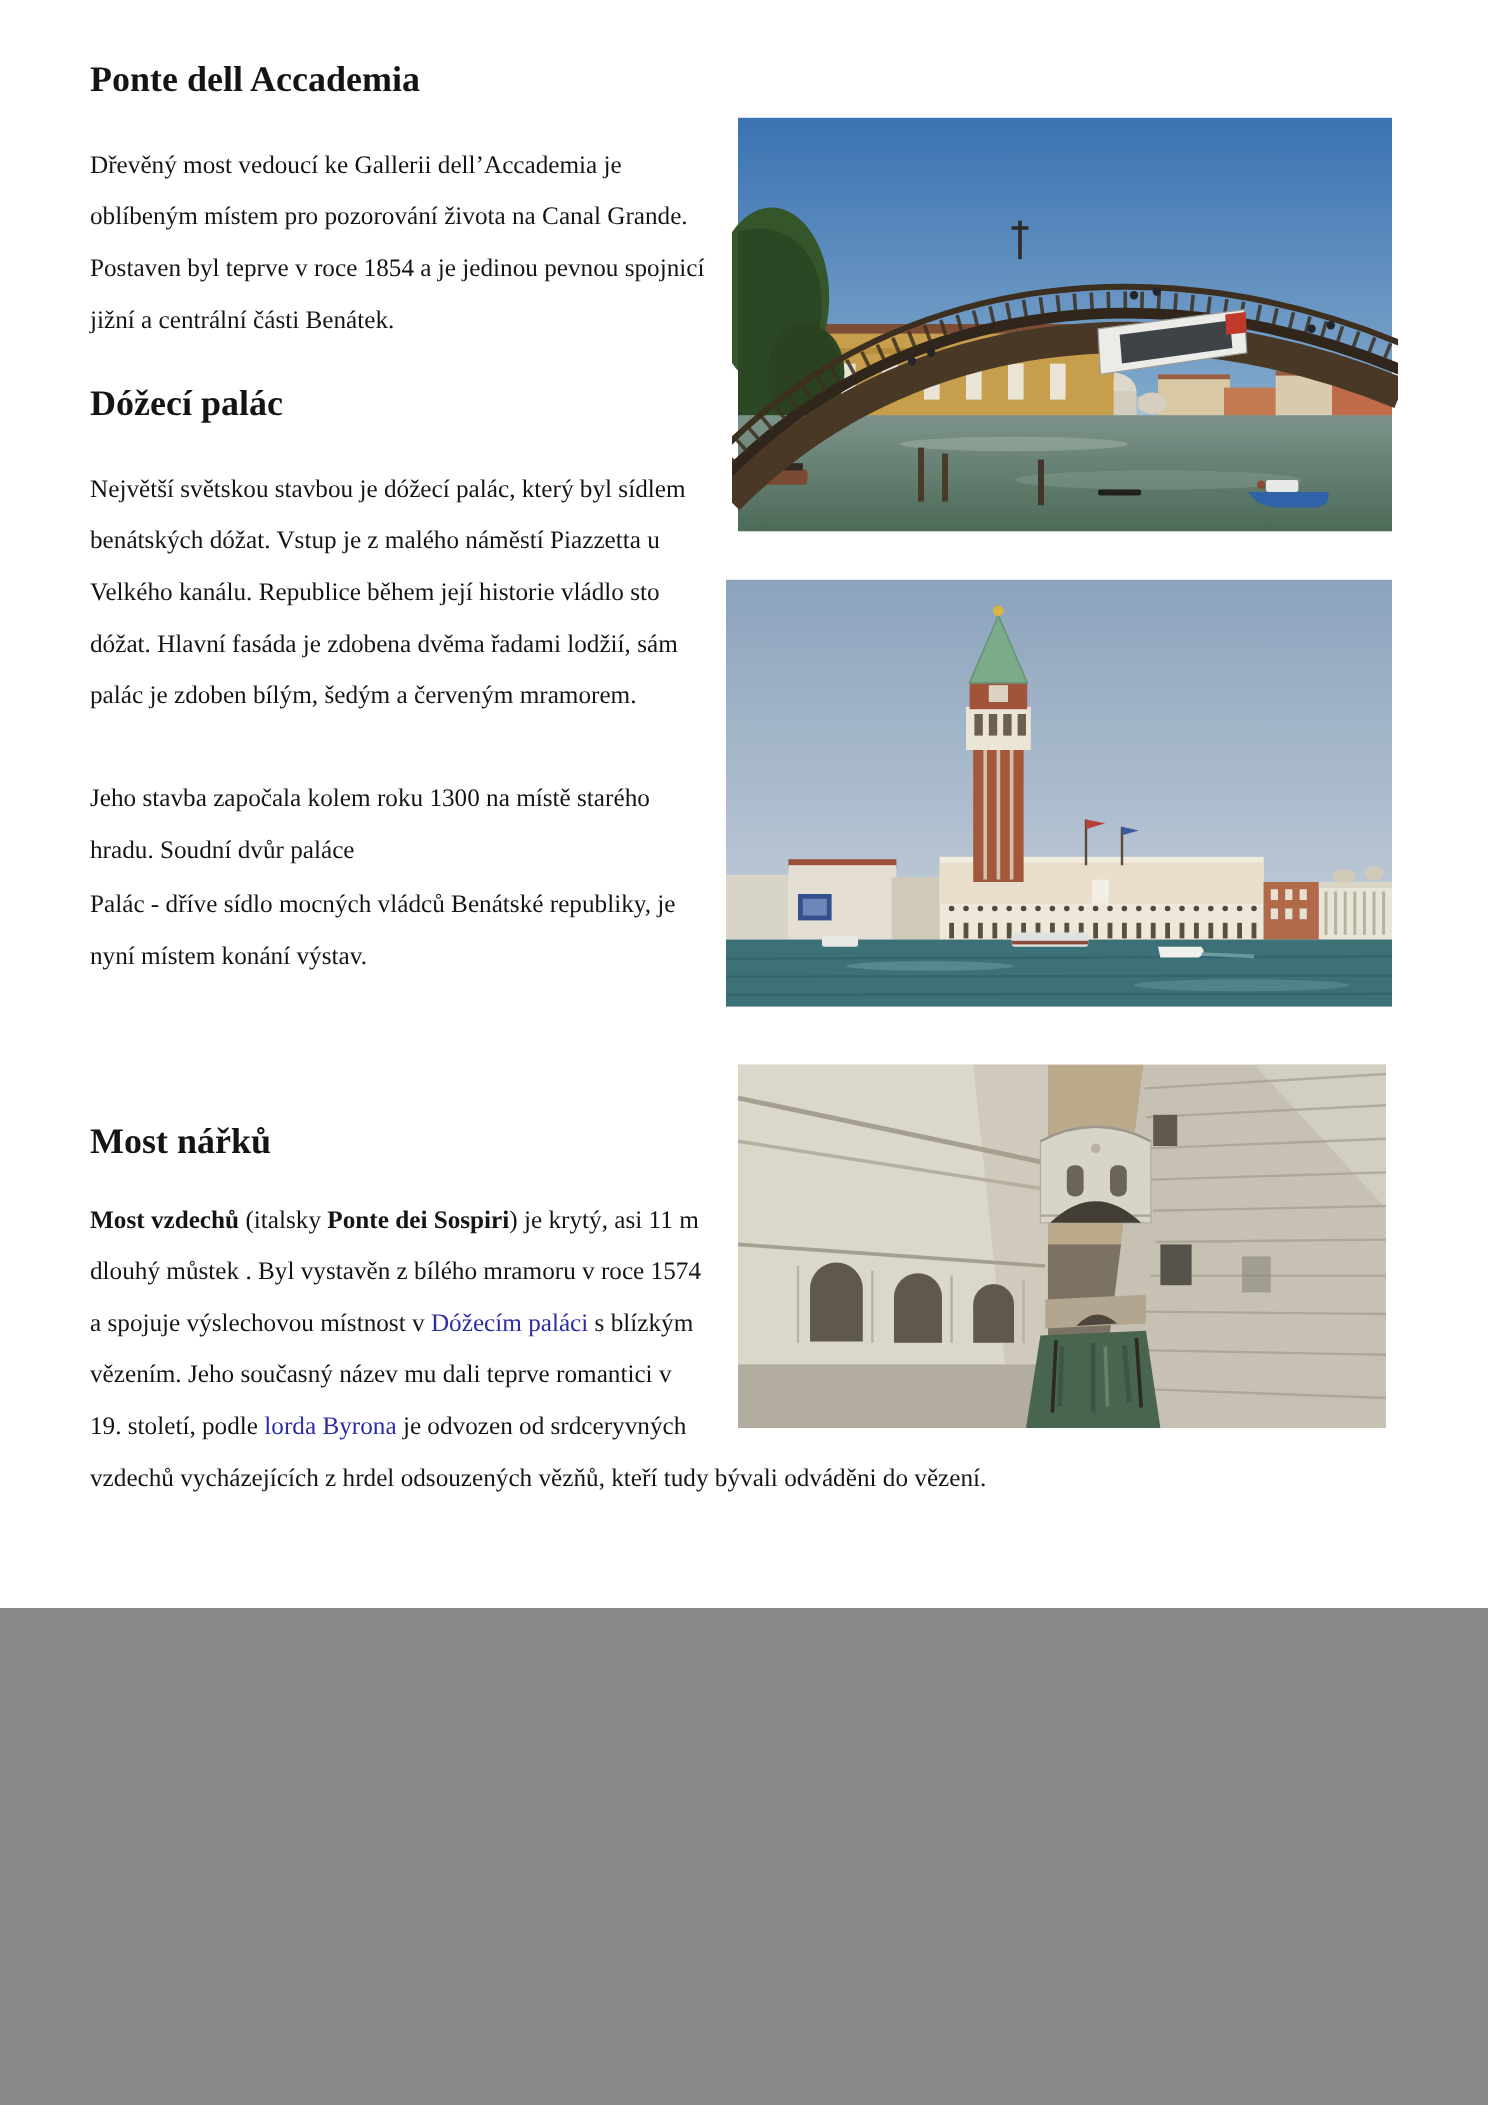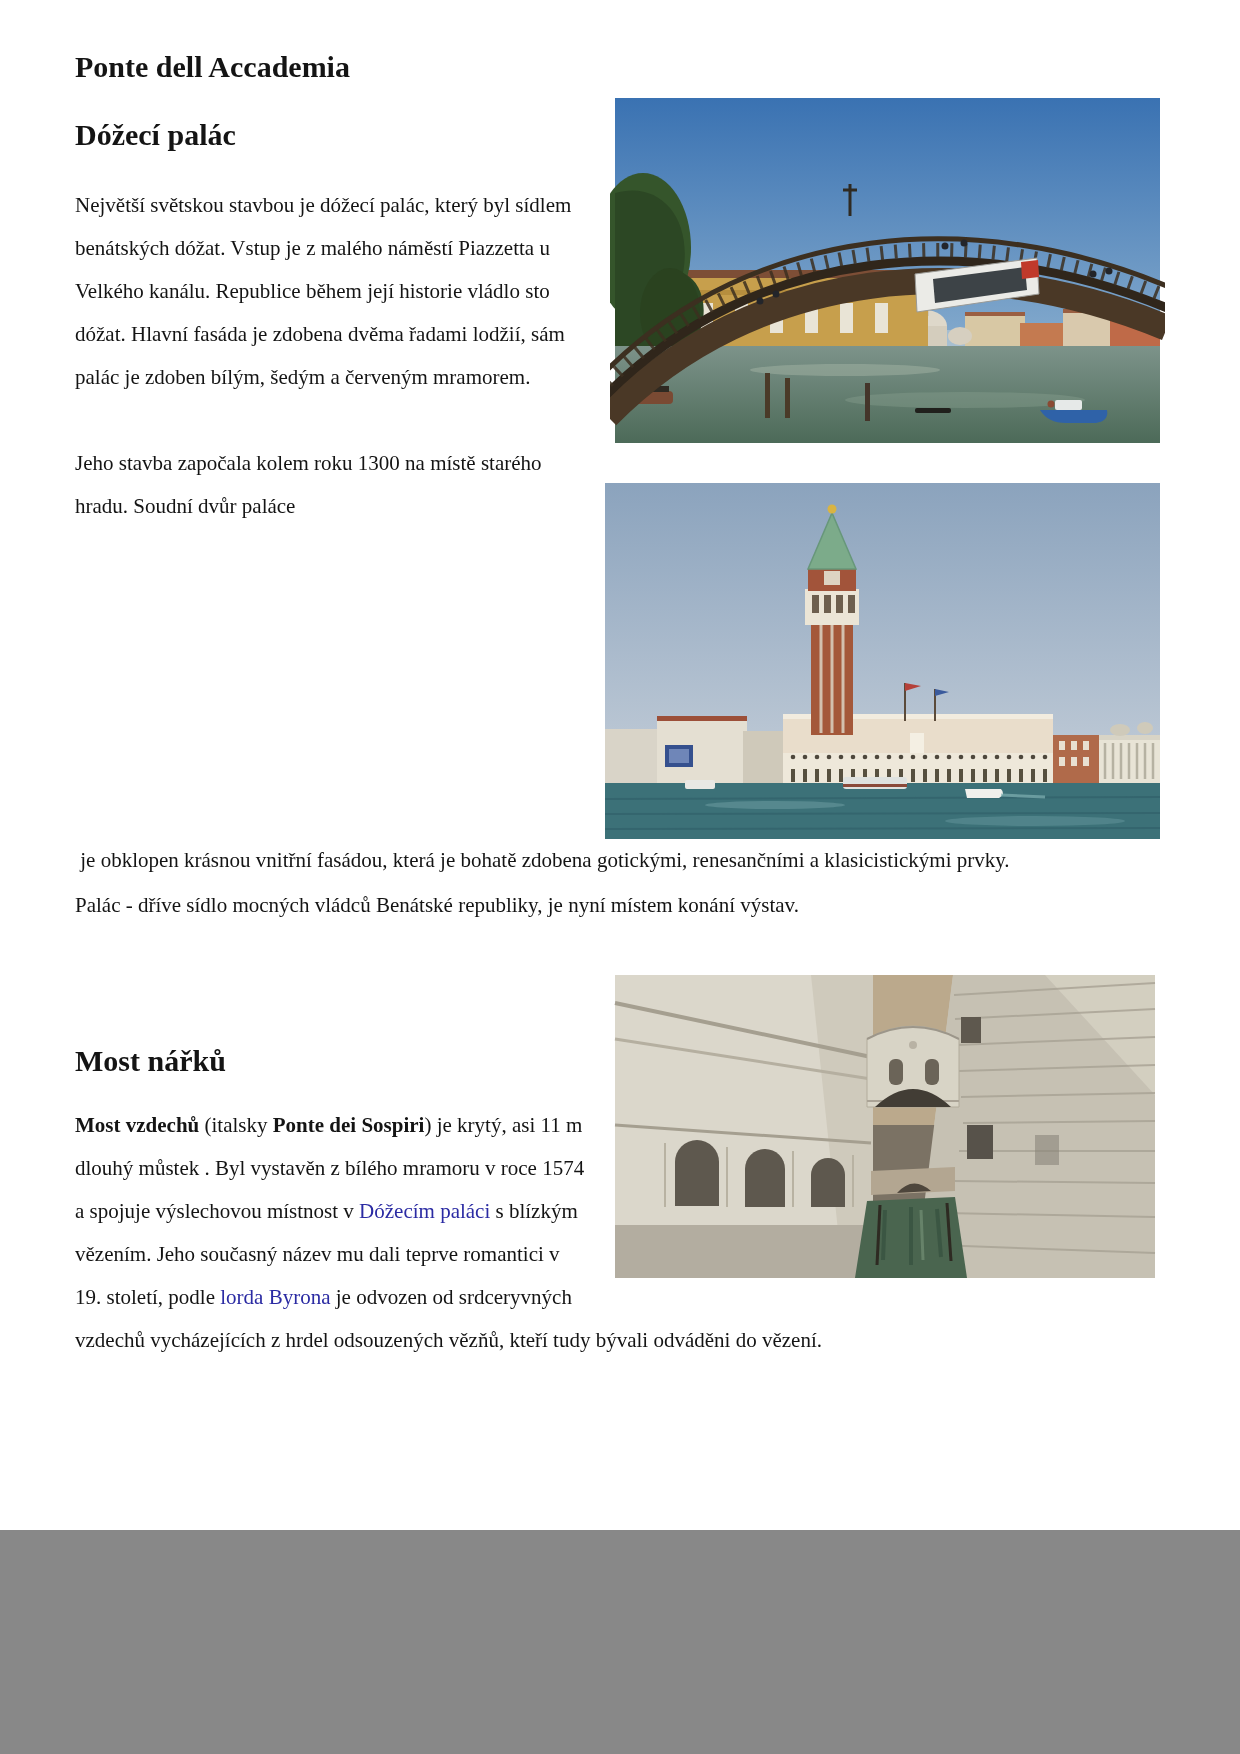--- a/index.html
+++ b/index.html
@@ -1,19 +1,19 @@
 <!DOCTYPE html>
 <html lang="cs" style="--text: #141414; --link: #2b2ba3; --pageBg: #ffffff; --skyAccademia: #3a72b2; --skyAccademiaLow: #85abcd; --waterAccademiaHi: #7d938a; --waterAccademiaLo: #4c6a58; --palazzoYellow: #c79f4c; --bridgeWood: #4a3826; --treeGreen: #2c4724; --skyDoge: #8ba3bd; --skyDogeLow: #c3cdd8; --waterDoge: #3c7178; --palaceWhite: #eee8da; --campanileBrick: #a4583a; --campanileSpire: #7cab8a; --stoneLight: #dbd7cb; --stoneDark: #c6c1b3; --canalWater: #4a654f;"><head>
 <meta charset="utf-8">
 <style>
   html, body { margin: 0; padding: 0; background: #888; }
   .page {
     position: relative;
     width: 1240px;
-    height: 1530px;
+    height: 1340px;
     margin: 0 auto;
     background: var(--pageBg, #fff);
     box-sizing: border-box;
     padding: 48px 75px 0 75px;
     font-family: "Liberation Serif", "DejaVu Serif", serif;
     color: var(--text, #141414);
     overflow: hidden;
   }
   h1.doc-heading {
     font-size: 30px;
@@ -142,21 +142,21 @@
               <circle cx="494" cy="173" r="3.5"></circle>
       </g>
     </g>
     <g>
       <path d="M425,312 q8,13 26,13 l30,0 q13,-2 11,-13 z" fill="#2f62a8"></path>
       <rect x="440" y="302" width="27" height="10" rx="2" fill="#e6e9e8"></rect>
       <circle cx="436" cy="306" r="3.5" fill="#8a4a33"></circle>
       <rect x="300" y="310" width="36" height="5" rx="2" fill="#20201c"></rect>
     </g>
   </svg>
-      </span></p>
+      </span><span>Dřevěný most vedoucí ke Gallerii dell’Accademia je oblíbeným místem pro pozorování života na Canal Grande. Postaven byl teprve v roce 1854 a je jedinou pevnou spojnicí jižní a centrální části Benátek.</span></p>
 
   <h1 class="doc-heading h-second">Dóžecí palác</h1>
 
   <p class="doc-para"><span class="photo-float float-2">
         <svg width="565" height="356" viewBox="0 0 555 356" xmlns="http://www.w3.org/2000/svg">
     <defs>
       <linearGradient id="g-sky2" x1="0" y1="0" x2="0" y2="1">
         <stop offset="0" stop-color="var(--skyDoge)"></stop>
               <stop offset="1" stop-color="var(--skyDogeLow)"></stop>
       </linearGradient>
@@ -291,21 +291,20 @@
       <rect x="238" y="294" width="64" height="12" rx="3" fill="#dfe2df"></rect>
       <rect x="238" y="301" width="64" height="3" fill="#8a4a3a"></rect>
       <rect x="80" y="297" width="30" height="9" rx="2" fill="#e8e8e4"></rect>
       <path d="M360,306 l36,0 q5,5 -2,9 l-32,0 z" fill="#f0f0ec"></path>
       <line x1="396" y1="312" x2="440" y2="314" stroke="#7fb0b2" stroke-width="3" opacity="0.7"></line>
     </g>
   </svg>
       </span><span>Největší světskou stavbou je dóžecí palác, který byl sídlem benátských dóžat. Vstup je z malého náměstí Piazzetta u Velkého kanálu. Republice během její historie vládlo sto dóžat. Hlavní fasáda je zdobena dvěma řadami lodžií, sám palác je zdoben bílým, šedým a červeným mramorem.</span></p>
 
   <p class="doc-para gap-top">Jeho stavba započala kolem roku 1300 na místě starého hradu. Soudní dvůr paláce</p>
-  <p class="doc-para preserve clear-float"> je obklopen krásnou vnitřní fasádou, která je bohatě zdobena gotickými, renesančními a klasicistickými prvky.</p>
   <p class="doc-para tighter-top">Palác - dříve sídlo mocných vládců Benátské republiky, je nyní místem konání výstav.</p>
 
   <div class="float-anchor">
       <span class="photo-float float-3">
         <svg width="560" height="303" viewBox="0 0 540 303" xmlns="http://www.w3.org/2000/svg">
     <rect x="0" y="0" width="540" height="303" fill="#c9c4b6"></rect>
     <g>
       <polygon points="258,0 338,0 300,303 258,303" fill="#bba98c"></polygon>
       <rect x="258" y="150" width="62" height="92" fill="#7b7264"></rect>
       <g fill="#5f5340">

